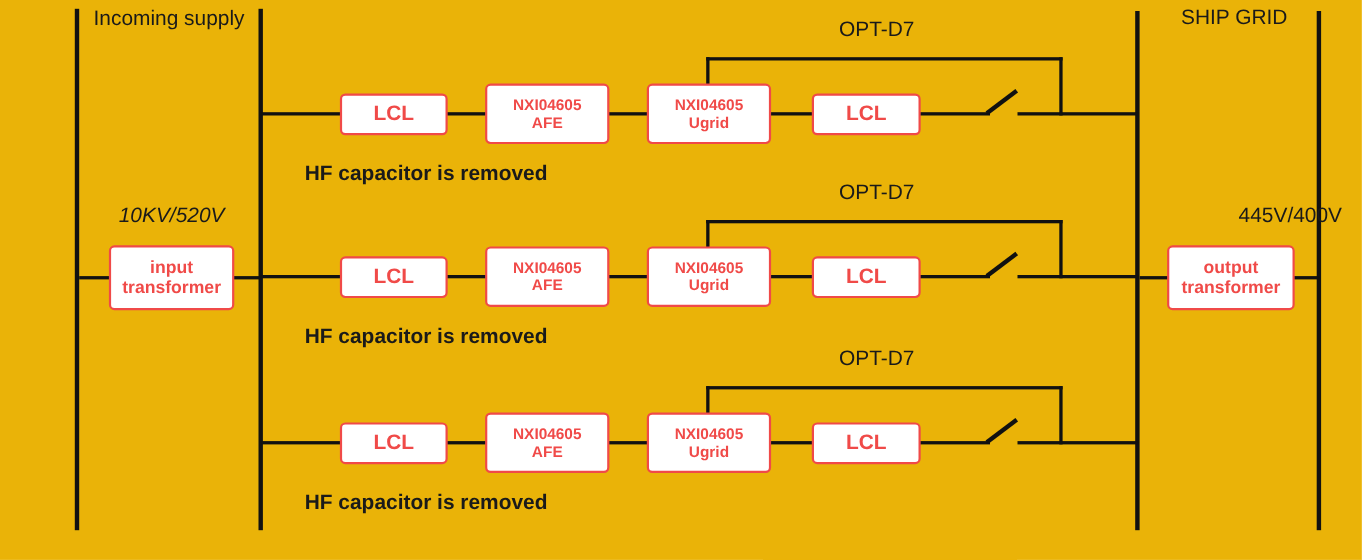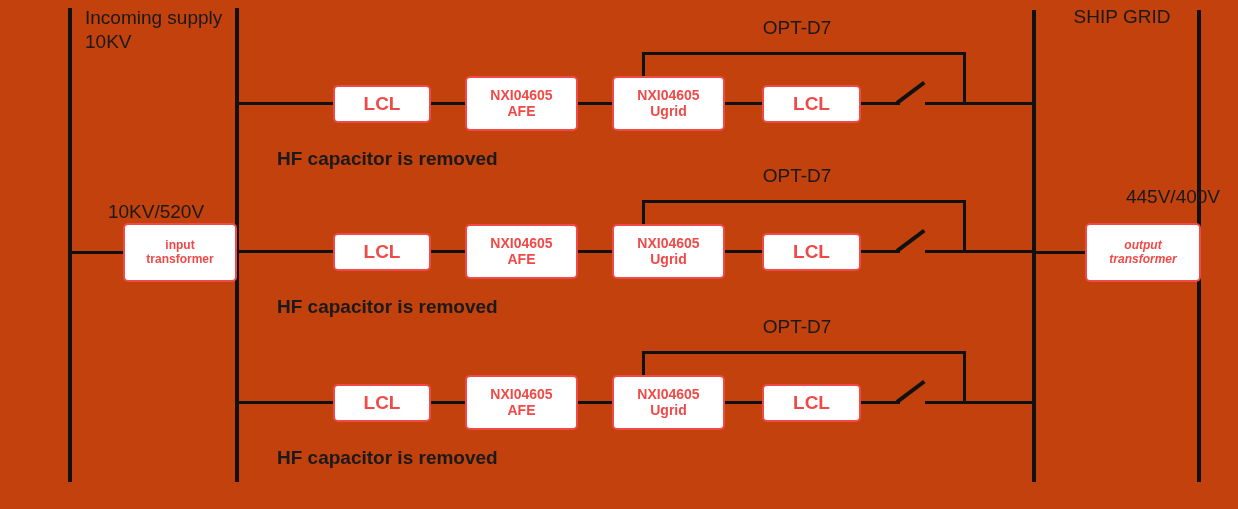--- a/index.html
+++ b/index.html
@@ -1,36 +1,35 @@
 <!DOCTYPE html>
 <html style="--line: #111111; --accent: #f04a48;"><head>
 <meta charset="utf-8">
 <style>
   :root { --line:#111111; --accent:#f04a48; }
   * { margin:0; padding:0; box-sizing:border-box; }
   body { background:#ffffff; font-family:"Liberation Sans", sans-serif; }
-  .canvas { position:relative; width:1238px; height:509px; background:#c2410c; overflow:hidden; }
+  .canvas { position:relative; width:1238px; height:509px; background:#eab308; overflow:hidden; }
 
   .vline { position:absolute; width:4px; background:var(--line); }
   .hline { position:absolute; height:3px; background:var(--line); }
 
   .blk-label { position:absolute; color:#1a1a1a; font-size:19px; line-height:24px; }
   .center { text-align:center; }
 
   .rbox {
     position:absolute; background:#ffffff;
     border:2.5px solid var(--accent); border-radius:5px;
     color:var(--accent); font-weight:bold; text-align:center;
     display:flex; flex-direction:column; align-items:center; justify-content:center;
     line-height:1.12;
-    margin-left:24px;
   }
   .rbox.small { font-size:19px; }
   .rbox.big   { font-size:14px; }
-  .rbox.xfmr  { font-size:12px; }
+  .rbox.xfmr  { font-size:16px; }
 
   .branch { position:absolute; left:0; width:1238px; height:160px; }
   .branch .seg-left  { left:238px; top:88px; width:662px; }
   .branch .seg-right { left:925px; top:88px; width:109px; }
   .branch .blade {
     position:absolute; left:897px; top:87px; width:34px; height:3.5px;
     background:var(--line); transform:rotate(-37deg); transform-origin:left center;
   }
   .branch .byp-v1 { left:642px; top:38px; height:28px; width:3px; }
   .branch .byp-h  { left:642px; top:38px; width:324px; }
@@ -44,35 +43,34 @@
   .b1 { top:14px; } .b2 { top:162px; } .b3 { top:313px; }
 
   .bus-10kv  { left:68px;  top:8px;  height:474px; }
   .bus-520v  { left:235px; top:8px;  height:474px; }
   .bus-445v  { left:1032px; top:10px; height:472px; }
   .bus-ship  { left:1197px; top:10px; height:472px; }
 
   .in-line  { left:72px;   top:251px; width:165px; }
   .out-line { left:1036px; top:251px; width:163px; }
   .in-box   { left:99px;   top:223px; width:114px; height:59px; }
-  .out-box  { left:1061px; top:223px; width:116px; height:59px;font-style:italic; }
-  .in-ratio  { left:94px;   top:200px; width:124px; }
+  .out-box  { left:1061px; top:223px; width:116px; height:59px; }
+  .in-ratio  { left:94px;   top:185px; width:124px;font-style:italic; }
   .out-ratio { left:1111px; top:185px; width:124px; }
 
   .incoming { left:85px; top:6px; }
   .shipgrid { left:1056px; top:5px; width:132px; }
 </style>
 </head>
 <body>
 
 <div class="canvas">
 
   <div class="blk-label incoming">
     <div>Incoming supply</div>
-    <div>10KV</div>
   </div>
   <div class="blk-label center shipgrid">SHIP GRID</div>
 
   <div class="vline bus-10kv"></div>
   <div class="vline bus-520v"></div>
   <div class="vline bus-445v"></div>
   <div class="vline bus-ship"></div>
 
   <div class="hline in-line"></div>
   <div class="blk-label center in-ratio">10KV/520V</div>

